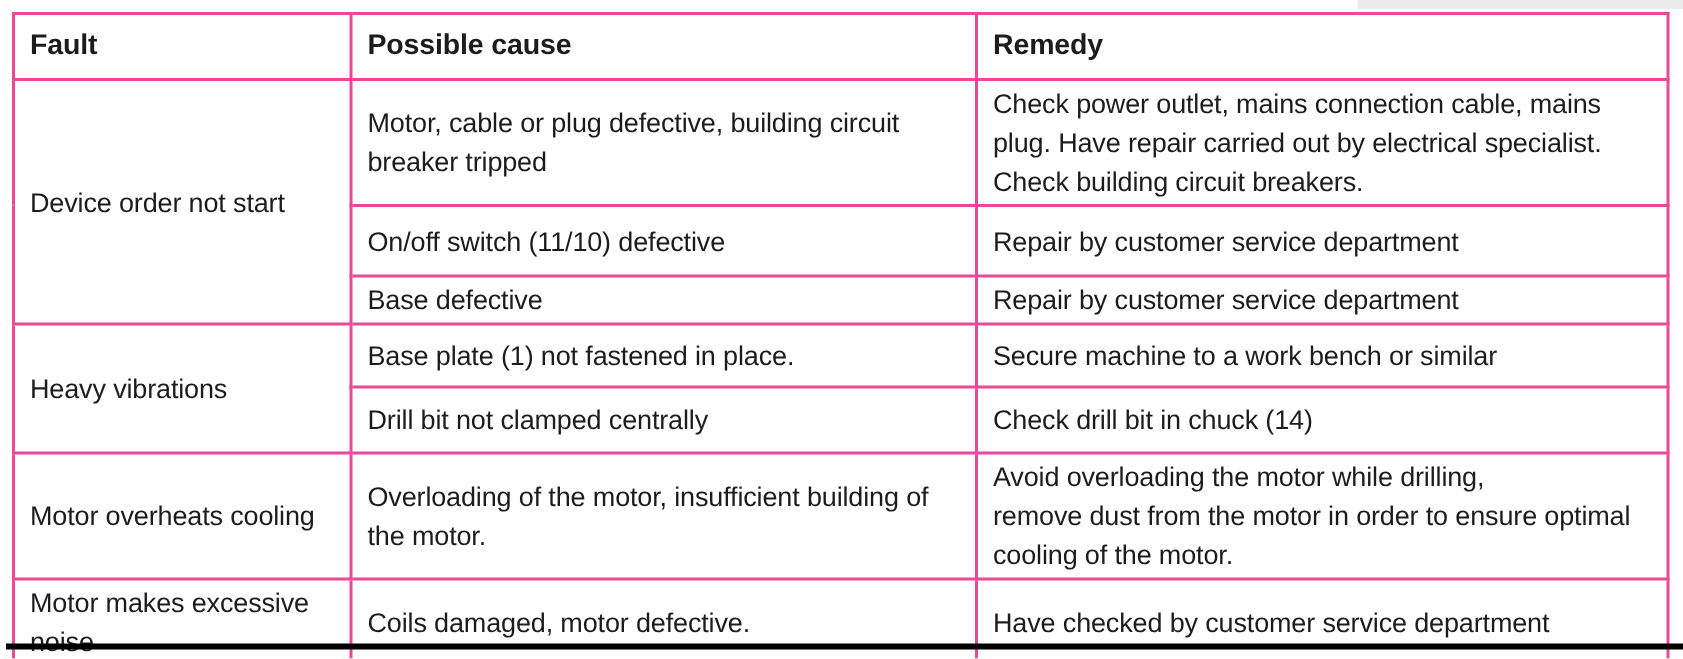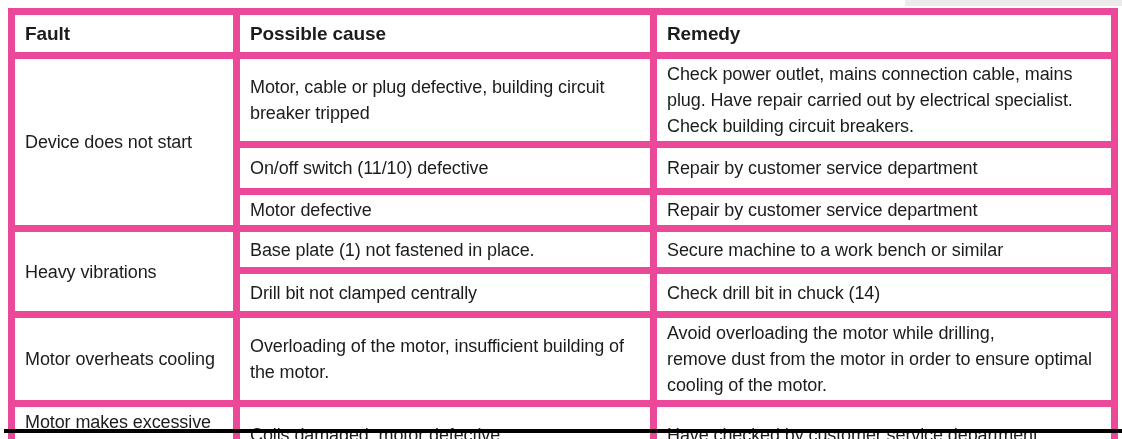--- a/index.html
+++ b/index.html
@@ -35,21 +35,21 @@
     font-size: 18px;
     line-height: 26px;
     letter-spacing: -0.1px;
   }
   table.fault-table col.c1 { width: 225px; }
   table.fault-table col.c2 { width: 417px; }
   table.fault-table col.c3 { width: 461px; }
 
   table.fault-table th,
   table.fault-table td {
-    border: 7px solid #ec4899;
+    border: 2px solid #ec4899;
     vertical-align: middle;
     text-align: left;
     padding: 2px 6px 2px 10px;
     white-space: pre-line;
     overflow: hidden;
   }
   table.fault-table th {
     font-weight: 700;
     font-size: 19px;
   }
@@ -86,33 +86,33 @@
     </colgroup>
     <thead>
       <tr class="rh">
         <th>Fault</th>
         <th>Possible cause</th>
         <th>Remedy</th>
       </tr>
     </thead>
     <tbody>
       <tr class="r1">
-        <td rowspan="3">Device does not start</td>
+        <td rowspan="3">Device order not start</td>
         <td>Motor, cable or plug defective, building circuit
 breaker tripped</td>
         <td>Check power outlet, mains connection cable, mains
 plug. Have repair carried out by electrical specialist.
 Check building circuit breakers.</td>
       </tr>
       <tr class="r2">
         <td>On/off switch (11/10) defective</td>
         <td>Repair by customer service department</td>
       </tr>
       <tr class="r3">
-        <td>Motor defective</td>
+        <td>Base defective</td>
         <td>Repair by customer service department</td>
       </tr>
       <tr class="r4">
         <td rowspan="2">Heavy vibrations</td>
         <td>Base plate (1) not fastened in place.</td>
         <td>Secure machine to a work bench or similar</td>
       </tr>
       <tr class="r5">
         <td>Drill bit not clamped centrally</td>
         <td>Check drill bit in chuck (14)</td>

